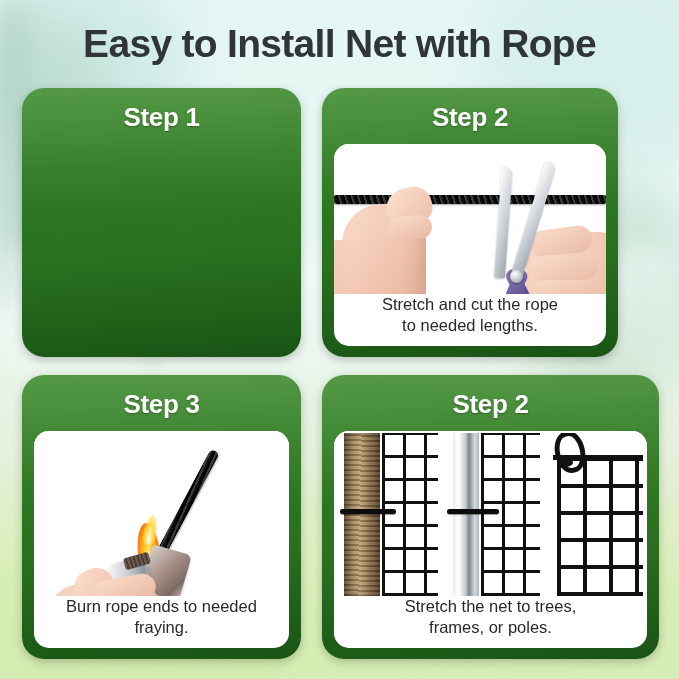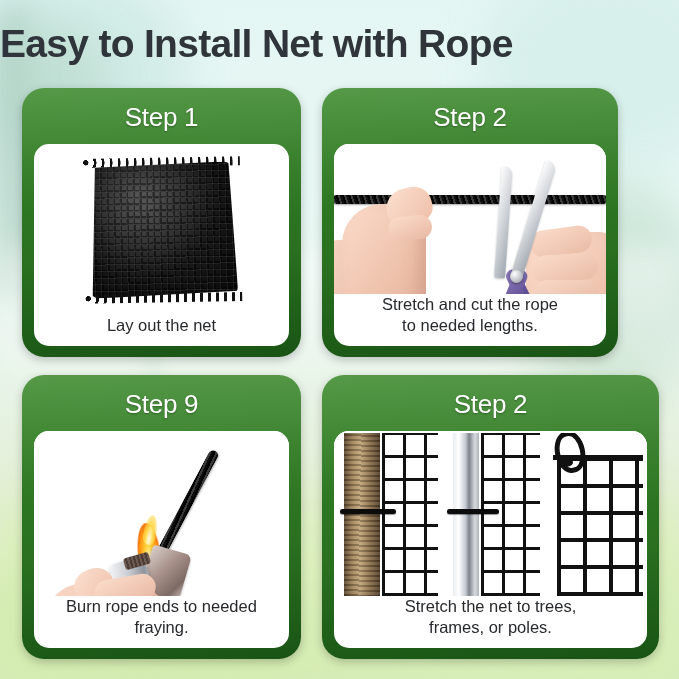--- a/index.html
+++ b/index.html
@@ -25,21 +25,21 @@
   .bg-tree-r2{right:40px;top:330px;width:120px;height:160px;background:#c9e3c8;}
   .bg-grass{position:absolute;left:0;right:0;bottom:0;height:210px;background:linear-gradient(180deg,rgba(222,240,202,0) 0%,#dcefbe 40%,#d5ecb2 100%);filter:blur(10px);}
   .bg-grass2{position:absolute;left:-20px;bottom:-30px;width:320px;height:170px;background:#d2ebae;filter:blur(26px);border-radius:50%;opacity:.8;}
   .bg-grass3{position:absolute;right:-30px;bottom:-40px;width:340px;height:180px;background:#d7eeb8;filter:blur(26px);border-radius:50%;opacity:.8;}
   .bg-haze{position:absolute;left:0;right:0;top:250px;height:160px;background:linear-gradient(180deg,rgba(255,255,255,.45),rgba(255,255,255,0));filter:blur(14px);}
   .bg-pole{position:absolute;left:148px;top:250px;width:10px;height:130px;background:#cfe6d2;filter:blur(9px);opacity:.7;}
 
   
   .title{
     position:absolute;left:0;right:0;top:20px;
-    text-align:left;
+    text-align:center;
     font-size:39px;line-height:48px;
     font-weight:bold;
     color:#2f353a;
     letter-spacing:-0.7px;
     z-index:5;
   }
 
   
   .card{
     position:absolute;
@@ -56,21 +56,21 @@
   }
   #card1{left:22px;top:88px;width:279px;height:269px;}
   #card2{left:322px;top:88px;width:296px;height:269px;}
   #card3{left:22px;top:375px;width:279px;height:284px;}
   #card4{left:322px;top:375px;width:337px;height:284px;}
 
   .card-head{
     position:relative;z-index:2;
     text-align:center;
     color:#fff;
-    font-weight:normal;
+    font-weight:bold;
     font-size:26px;
     line-height:26px;
     padding-top:16px;
     height:40px;
     text-shadow:0 1px 2px rgba(0,0,0,.30);
     letter-spacing:-0.3px;
   }
   .panel{
     position:absolute;z-index:3;
     left:12px;right:12px;top:56px;bottom:11px;
@@ -221,30 +221,20 @@
   <div class="bg-pole"></div>
   <div class="bg-haze"></div>
   <div class="bg-grass"></div>
   <div class="bg-grass2"></div>
   <div class="bg-grass3"></div>
 
   <div class="title">Easy to Install Net with Rope</div>
 
   <div class="card" id="card1">
     <div class="card-head">Step 1</div>
-    <div class="panel">
-      <div class="art">
-        <div class="net-wrap">
-          <div class="net-fringe top"></div>
-          <div class="net-body"></div>
-          <div class="net-fringe bot"></div>
-        </div>
-      </div>
-      <div class="caption">Lay out the net</div>
-    </div>
   </div>
 
   <div class="card" id="card2">
     <div class="card-head">Step 2</div>
     <div class="panel">
       <div class="art">
         <div class="s2">
           <div class="rope2"></div>
           <div class="hand h-l-wrist"></div>
           <div class="hand h-l-palm"></div>
@@ -262,21 +252,21 @@
           <div class="sc-blade sc-b1"></div>
           <div class="sc-pivot"></div>
         </div>
       </div>
       <div class="caption">Stretch and cut the rope
 to needed lengths.</div>
     </div>
   </div>
 
   <div class="card" id="card3">
-    <div class="card-head">Step 9</div>
+    <div class="card-head">Step 3</div>
     <div class="panel">
       <div class="art">
         <div class="s3">
           <div class="rope3"></div>
           <div class="rope3-tip"></div>
           <div class="flame"></div>
           <div class="flame2"></div>
           <div class="lighter-lid"></div>
           <div class="lighter-body"></div>
           <div class="lighter-wheel"></div>

